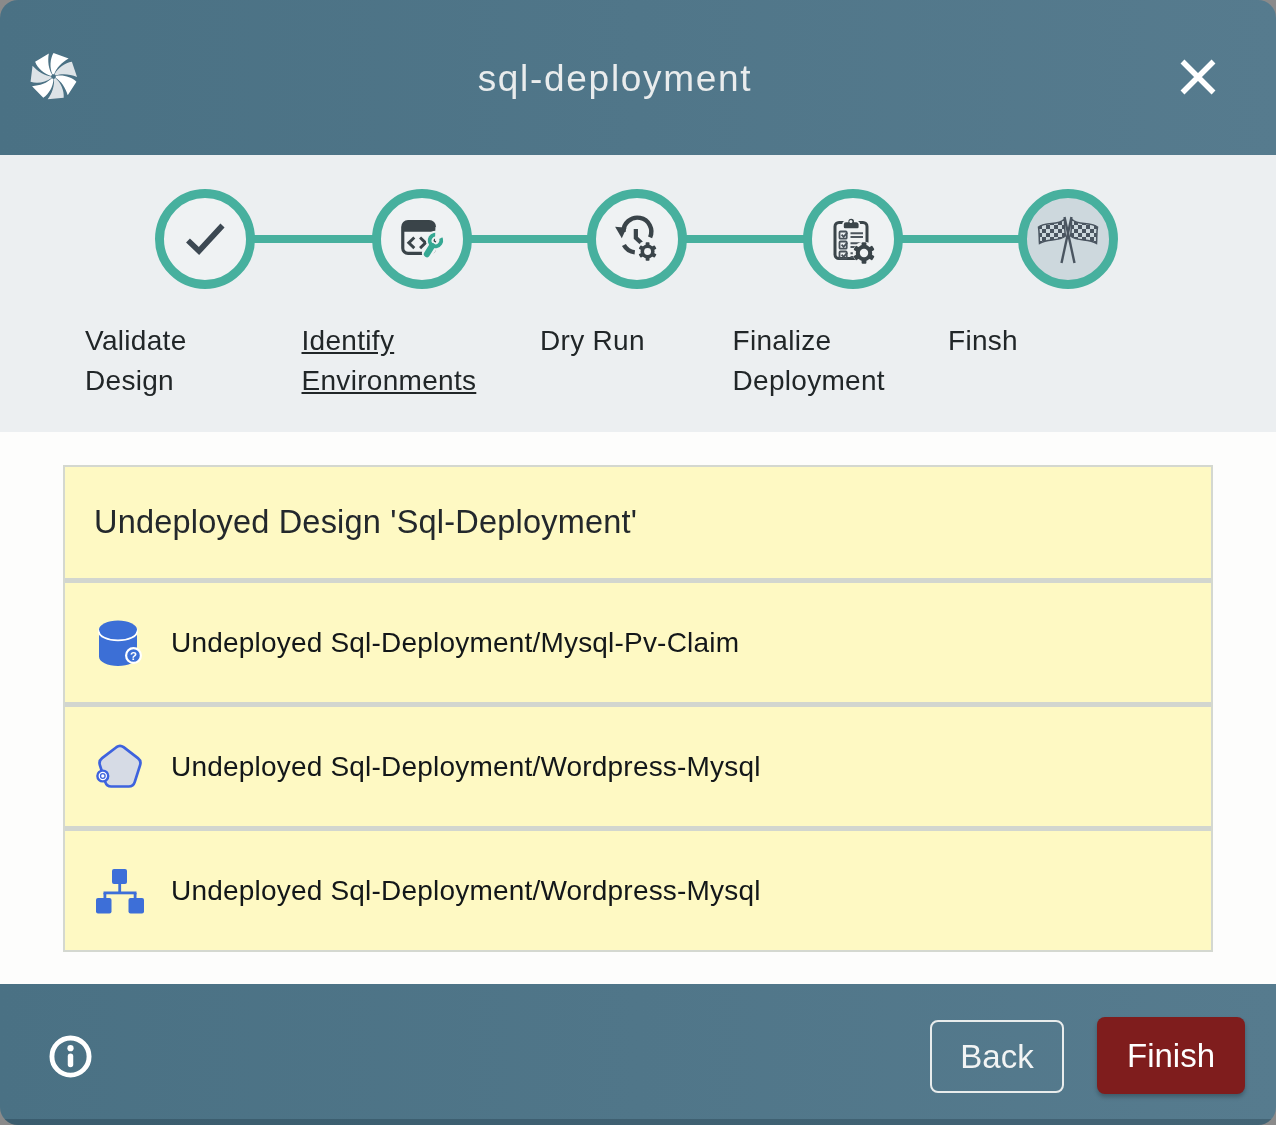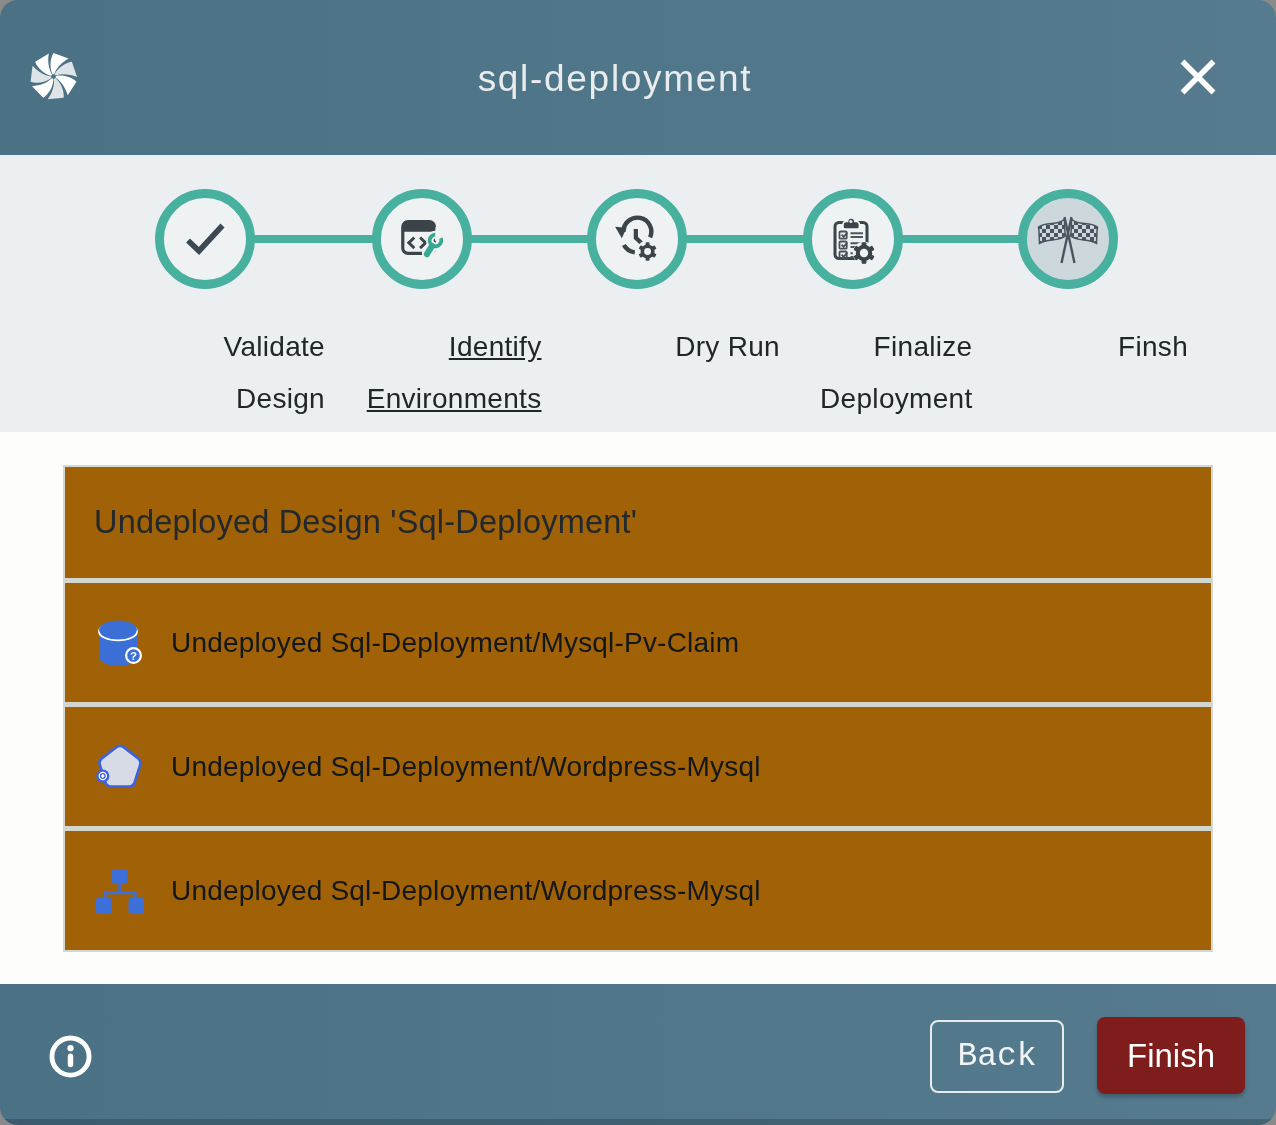--- a/index.html
+++ b/index.html
@@ -11,38 +11,38 @@
   .title{left:-23px;top:1px;width:1276px;height:155px;line-height:155px;text-align:center;
          font-size:37px;color:#e9eced;letter-spacing:1.7px;}
   .logo{left:29px;top:52px;width:49px;height:49px;}
   .closex{left:1178px;top:57px;width:40px;height:40px;}
   
   .stepper{left:0;top:155px;width:1276px;height:277px;background:#eceff1;}
   .connector{left:205px;top:235px;width:863px;height:8px;background:#47b09e;}
   .circle{width:82px;height:82px;border-radius:50%;border:9px solid #47b09e;background:#eff2f3;
           display:flex;align-items:center;justify-content:center;top:189px;}
   .circle.last{background:#cdd8dd;}
-  .steplabel{top:321px;width:240px;text-align:right;font-size:28px;line-height:52px;color:#212628;letter-spacing:0.3px;}
+  .steplabel{top:321px;width:240px;text-align:left;font-size:28px;line-height:40px;color:#212628;letter-spacing:0.3px;}
   
   .content{left:0;top:432px;width:1276px;height:552px;background:#fdfdfc;}
-  .panel{left:63px;top:465px;width:1146px;height:483px;background:#a16207;border:2px solid #d4d8d0;}
+  .panel{left:63px;top:465px;width:1146px;height:483px;background:#fef9c3;border:2px solid #d4d8d0;}
   .prow{position:relative;width:100%;display:flex;align-items:center;}
   .prow.hdr{height:111px;}
   .prow+.prow{border-top:5px solid #d2d6cf;}
   .prow.item{height:119px;}
   .ptext{font-size:32.5px;color:#23282c;margin-left:29px;letter-spacing:0.2px;}
   .itext{font-size:28px;color:#131719;margin-left:27px;letter-spacing:0.2px;}
   .icon{margin-left:31px;width:48px;height:50px;flex:none;}
   
   .footer{left:0;top:984px;width:1276px;height:141px;background:linear-gradient(90deg,#4a7184,#567b8e);}
   .footer:after{content:"";position:absolute;left:0;bottom:0;width:100%;height:6px;background:rgba(10,30,45,0.25);}
   .info{left:49px;top:1035px;width:43px;height:43px;}
   .btn{height:73px;border-radius:8px;display:flex;align-items:center;justify-content:center;
        font-size:33px;color:#fff;box-sizing:border-box;}
-  .back{left:930px;top:1020px;width:134px;border:2px solid #e8ecec;color:#f2f4f4;font-family:Liberation Mono, monospace;}
+  .back{left:930px;top:1020px;width:134px;border:2px solid #e8ecec;color:#f2f4f4;}
   .finish{left:1097px;top:1017px;width:148px;height:77px;background:#7f1d1d;box-shadow:0 3px 4px rgba(0,0,0,0.25);}
 </style>
 </head>
 <body>
 <div class="dialog">
   <div class="abs header"></div>
   <div class="abs title">sql-deployment</div>
   <svg class="abs logo" viewBox="0 0 100 100">
     <defs>
       <path id="blade" d="M47.9 45.5 C 41.8 31.8, 42.8 14.2, 50 2 L 80.9 13.2 C 67 20.6, 55.6 32.9, 51.3 45.2 Z"></path>

